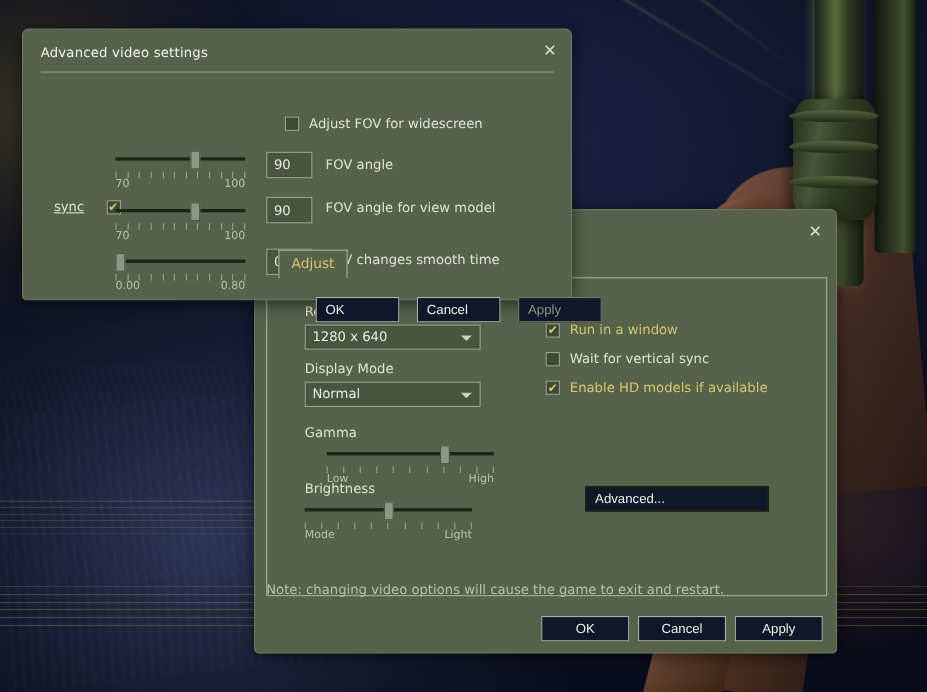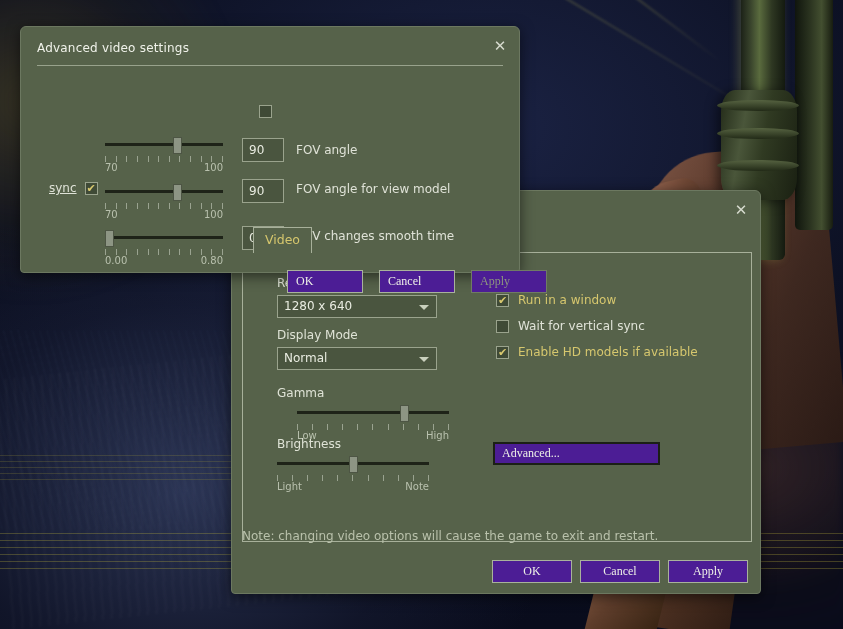--- a/index.html
+++ b/index.html
@@ -147,41 +147,42 @@
   .close-x {
     position: absolute; top: 8px; right: 8px;
     width: 22px; height: 22px;
     display: flex; align-items: center; justify-content: center;
     color: #d7dbcf; font-size: 15px; line-height: 1;
     cursor: pointer; user-select: none;
   }
 
   
   .btn {
-    background: #4c1d95;
+    background: #0f172a;
     border: 1px solid #a9b29c;
     color: #eef0e7;
-    font-family: Liberation Serif, serif;
+    font-family: Liberation Sans, sans-serif;
     font-size: 12px;
     height: 23px;
     line-height: 21px;
     text-align: left;
     padding: 0 8px;
     cursor: pointer;
     user-select: none;
   }
   .btn.disabled {
     color: #8d967f;
     border-color: #707b64;
     cursor: default;
   }
   .btn.focused {
     border: 2px solid #1b1f16;
     line-height: 19px;
     padding: 0 7px;
+    margin-left: 39px;
   }
 
   
   .cbrow {
     display: flex; align-items: center;
     margin-bottom: 12px; cursor: pointer; user-select: none;
   }
   .cbox {
     width: 13px; height: 13px;
     background: #3f4a36;
@@ -328,21 +329,21 @@
   <div class="thumb"></div>
   <div class="bg-hlines"></div>
   <div class="bg-hlines2"></div>
 
   <div class="dialog" id="video">
 
     <div class="close-x">✕</div>
 
     <div class="tabstrip">
       <div class="tab stub"></div>
-      <div class="tab active">Video</div>
+      <div class="tab active">Adjust</div>
       <div class="tab">Voice</div>
       <div class="tab">Misc</div>
     </div>
 
     <div class="tabpanel">
 
       <div class="mask" style="left: 2px; width: 57px;"></div>
 
       <div style="position:absolute; left:34px; top:23px;">
         <div class="group-label">Resolution</div>
@@ -397,22 +398,22 @@
               <i></i>
               <i></i>
               <i></i>
               <i></i>
               <i></i>
               <i></i>
               <i></i>
               <i></i>
             </div>
           <div class="sl-minmax" style="width:152px;">
+            <span>Mode</span>
             <span>Light</span>
-            <span>Note</span>
           </div>
         </div>
       </div>
 
       <div style="position:absolute; left:253px; top:40px;" id="video-checks">
           <div class="cbrow">
             <span class="cbox">✔</span>
             <span class="cblabel on">Run in a window</span>
           </div>
           <div class="cbrow">
@@ -441,26 +442,27 @@
 
   <div class="dialog" id="adv">
     <div class="body">
       <div class="dlg-title">Advanced video settings</div>
       <div class="close-x">✕</div>
       <div class="dlg-divider"></div>
 
       <div class="adv-row" style="left:238px; top:78px;">
         <div class="cbrow" style="margin:0;">
           <span class="cbox"></span>
+          <span class="cblabel">Adjust FOV for widescreen</span>
         </div>
       </div>
 
       <div class="adv-row" style="left:28px; top:154px;">
         <div class="cbrow" style="margin:0;">
-          <span class="cblabel" style="margin-right:8px;text-decoration:underline;">sync</span>
+          <span class="cblabel" style="margin-right:20px;text-decoration:underline;">sync</span>
           <span class="cbox" style="margin-right:0;">✔</span>
         </div>
       </div>
 
       <div class="adv-row" style="left:84px; top:110px;">
         <div class="slider" id="adv-sl-0" style="width:118px; height:36px;">
           <div class="sl-track" style="width:118px;"></div>
           <div class="sl-thumb" style="left: 68px;"></div>
           <div class="sl-ticks" style="width:118px;">
               <i></i>

